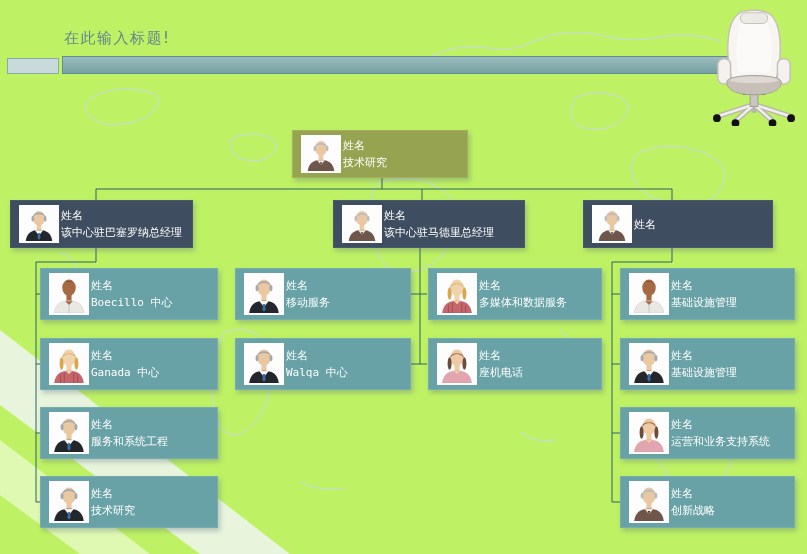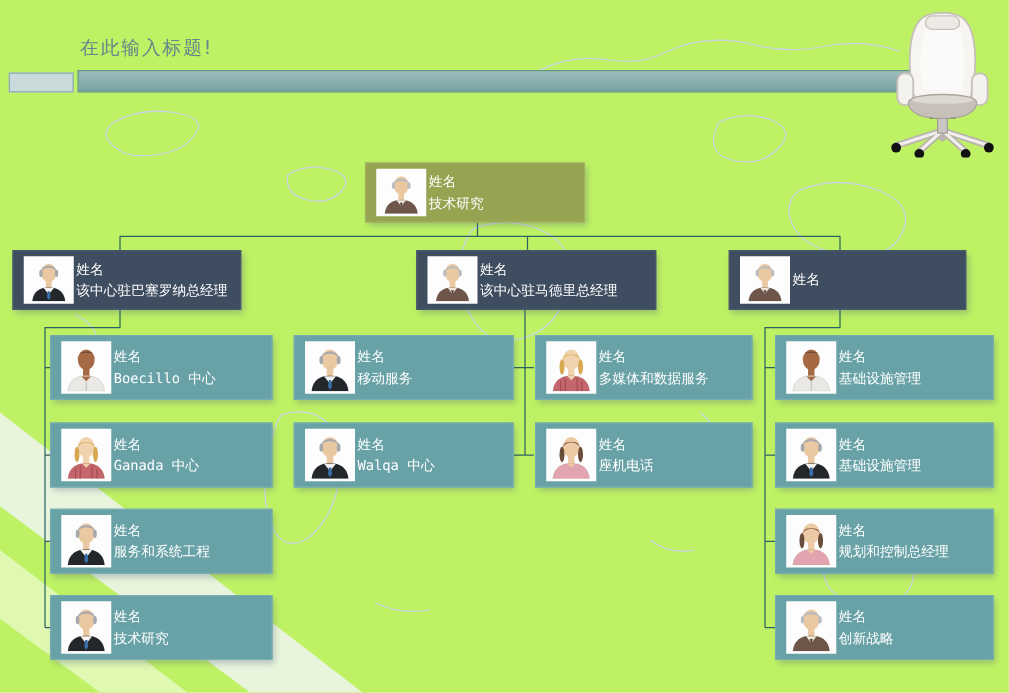--- a/index.html
+++ b/index.html
@@ -363,21 +363,21 @@
     <path d="M2.5,40 C3.5,30.6 9.5,27 18,27 C26.5,27 32.5,30.6 33.5,40 Z" fill="#e2a4ae" stroke="rgba(0,0,0,.12)" stroke-width="0.5"></path>
     <path d="M14.6,27.2 L18,30.8 L21.4,27.2 Z" fill="#eecaa4"></path>
     <ellipse cx="18" cy="13.4" rx="7.1" ry="8.6" fill="#eecaa4"></ellipse>
     <path d="M9.6,20 C8,6 28,6 26.4,20 C25.8,11.4 24.4,9 18,9 C11.6,9 10.2,11.4 9.6,20 Z" fill="#6b4c38"></path>
              <ellipse cx="10.2" cy="19.5" rx="2.1" ry="6.5" fill="#6b4c38"></ellipse>
           <ellipse cx="25.8" cy="19.5" rx="2.1" ry="6.5" fill="#6b4c38"></ellipse>
         </svg>
       </span>
     <span class="txt">
       <span class="l1">姓名</span>
-      <span class="l2">规划和控制总经理</span>
+      <span class="l2">运营和业务支持系统</span>
     </span>
   </div>
   <div class="node staff" style="left:620px;top:476px;width:175px;height:52px">
     <span class="photo">
         <svg viewBox="0 0 36 40" preserveAspectRatio="xMidYMax meet">
     <rect x="0" y="0" width="36" height="40" fill="#fdfdfd"></rect>
     <rect x="15.3" y="18" width="5.4" height="10" fill="#eac9a2"></rect>
     <path d="M2.5,40 C3.5,30.6 9.5,27 18,27 C26.5,27 32.5,30.6 33.5,40 Z" fill="#6f564a" stroke="rgba(0,0,0,.12)" stroke-width="0.5"></path>
     <path d="M13.5,27.4 L18,33 L22.5,27.4 Z" fill="#efe9dc"></path>
           <path d="M16.7,29.6 L19.3,29.6 L18,33.6 Z" fill="#4a3a31"></path>

